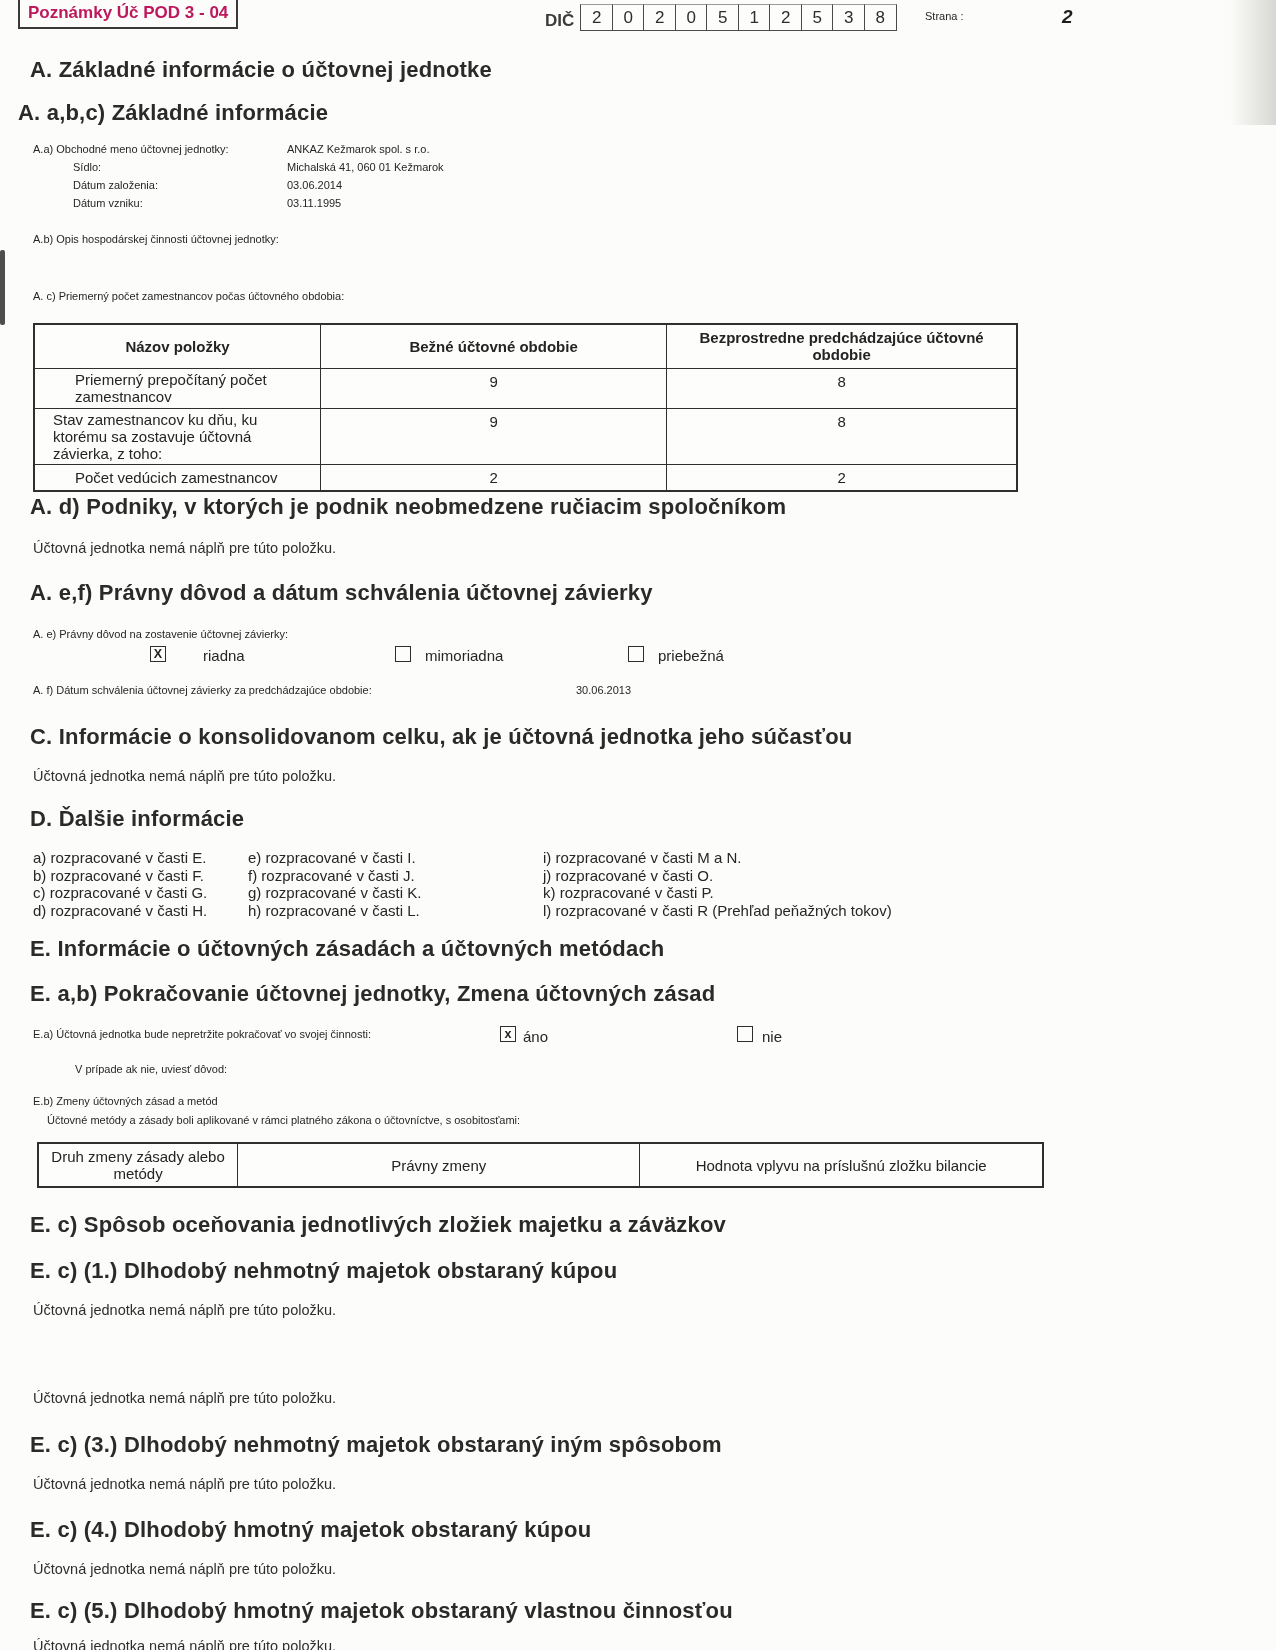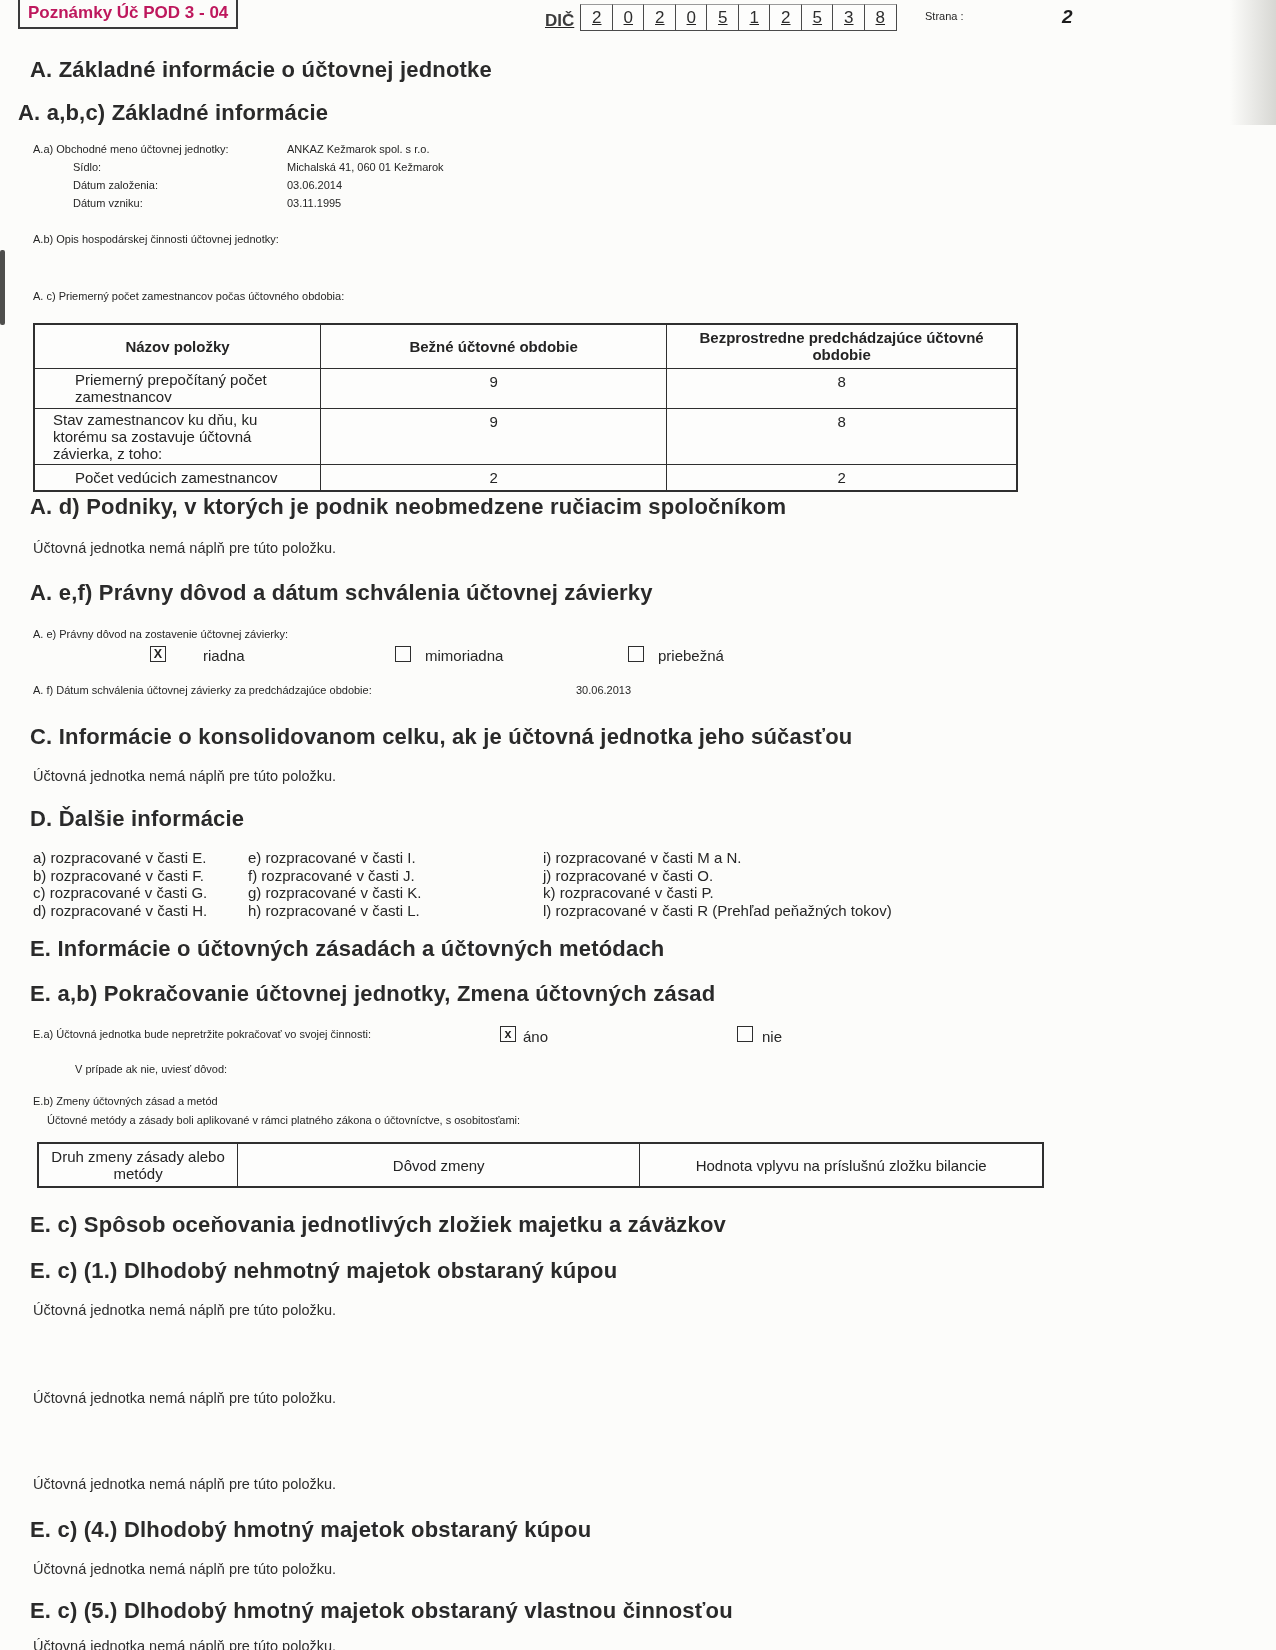--- a/index.html
+++ b/index.html
@@ -17,21 +17,21 @@
   .h1 { font-size:22px; font-weight:bold; color:#2a2a2a; letter-spacing:0.2px; white-space:nowrap; }
   .body-t { font-size:11px; color:#262626; white-space:nowrap; }
   .note-t { font-size:14.5px; color:#2e2e2e; white-space:nowrap; }
   .hdr-box {
     border-left:2px solid #3a3a3a;
     border-right:2px solid #3a3a3a;
     border-bottom:2px solid #3a3a3a;
     padding:3px 8px 4px 8px;
     font-size:17px; font-weight:bold; color:#be185d; white-space:nowrap;
   }
-  .dic-row { display:flex; align-items:flex-end;text-decoration:underline; }
+  .dic-row { display:flex; align-items:flex-end; }
   .dic-label { font-size:17px; font-weight:bold; color:#3c3c3c; margin-right:6px; }
   .dic-cells { display:flex; }
   .dic-cell {
     width:33px; height:27px;
     border:1.5px solid #4a4a4a;
     border-top-color:#9a9a9a;
     margin-right:-1.5px;
     display:flex; align-items:center; justify-content:center;
     font-size:17px; color:#2d2d2d; background:#fdfdfc;
   }
@@ -189,33 +189,34 @@
 
   <table class="tbl2 abs" style="left:37px; top:1142px;">
     <colgroup>
         <col style="width:200px">
         <col style="width:403px">
         <col style="width:404px">
       </colgroup>
     <thead>
       <tr>
         <th>Druh zmeny zásady alebo metódy</th>
-        <th>Dôvod zmeny</th>
+        <th>Právny zmeny</th>
         <th>Hodnota vplyvu na príslušnú zložku bilancie</th>
       </tr>
     </thead>
   </table>
 
   <div class="abs h1" style="left:30px; top:1212px;">E. c) Spôsob oceňovania jednotlivých zložiek majetku a záväzkov</div>
 
   <div class="abs h1" style="left:30px; top:1258px;">E. c) (1.) Dlhodobý nehmotný majetok obstaraný kúpou</div>
   <div class="abs note-t" style="left:33px; top:1302px;">Účtovná jednotka nemá náplň pre túto položku.</div>
 
   <div class="abs note-t" style="left:33px; top:1390px;">Účtovná jednotka nemá náplň pre túto položku.</div>
 
+  <div class="abs h1" style="left:30px; top:1432px;">E. c) (3.) Dlhodobý nehmotný majetok obstaraný iným spôsobom</div>
   <div class="abs note-t" style="left:33px; top:1476px;">Účtovná jednotka nemá náplň pre túto položku.</div>
 
   <div class="abs h1" style="left:30px; top:1517px;">E. c) (4.) Dlhodobý hmotný majetok obstaraný kúpou</div>
   <div class="abs note-t" style="left:33px; top:1561px;">Účtovná jednotka nemá náplň pre túto položku.</div>
 
   <div class="abs h1" style="left:30px; top:1598px;">E. c) (5.) Dlhodobý hmotný majetok obstaraný vlastnou činnosťou</div>
   <div class="abs note-t" style="left:33px; top:1638px;">Účtovná jednotka nemá náplň pre túto položku.</div>
 
 </div>
 

